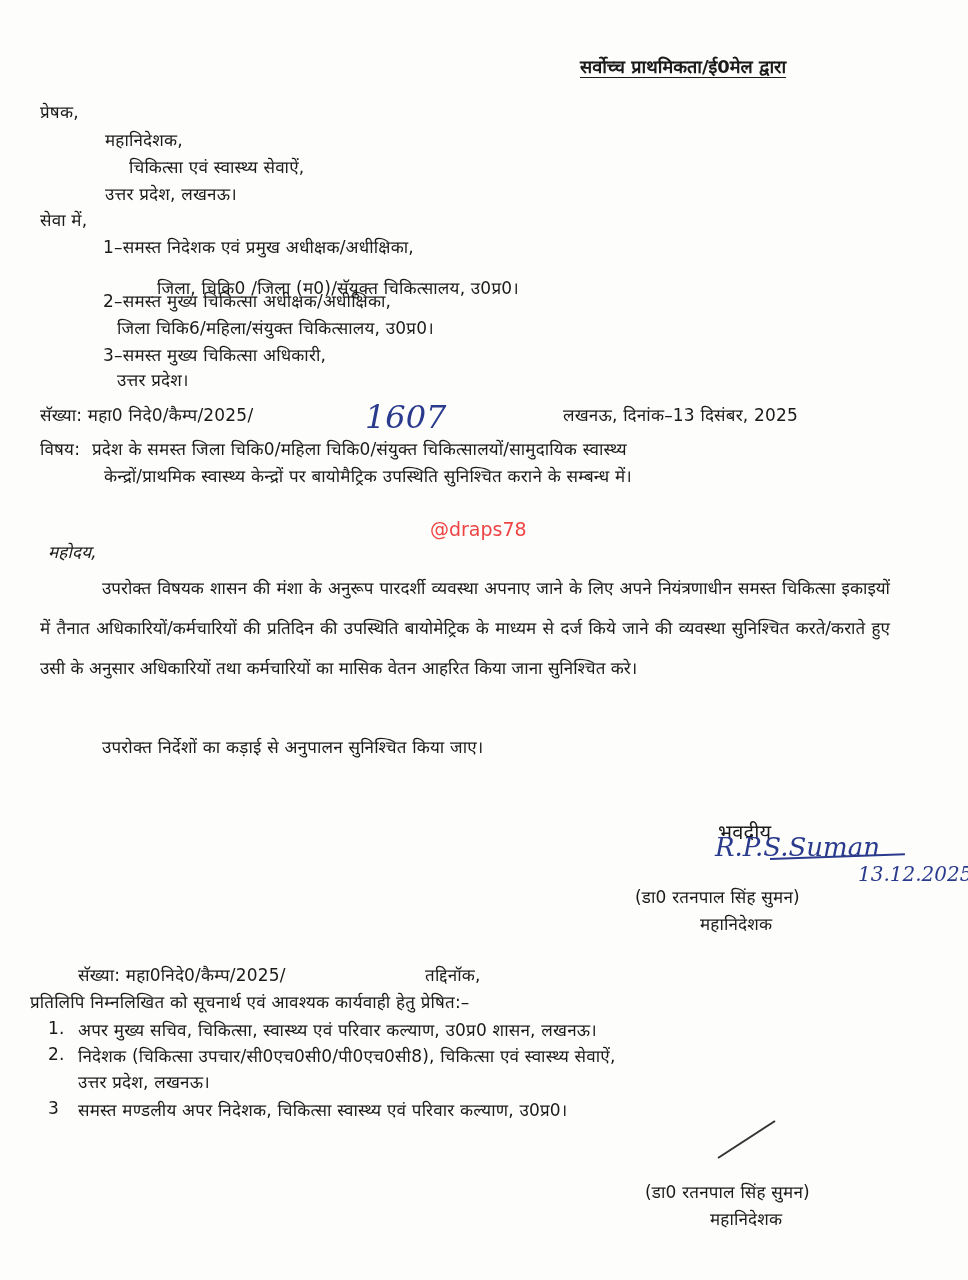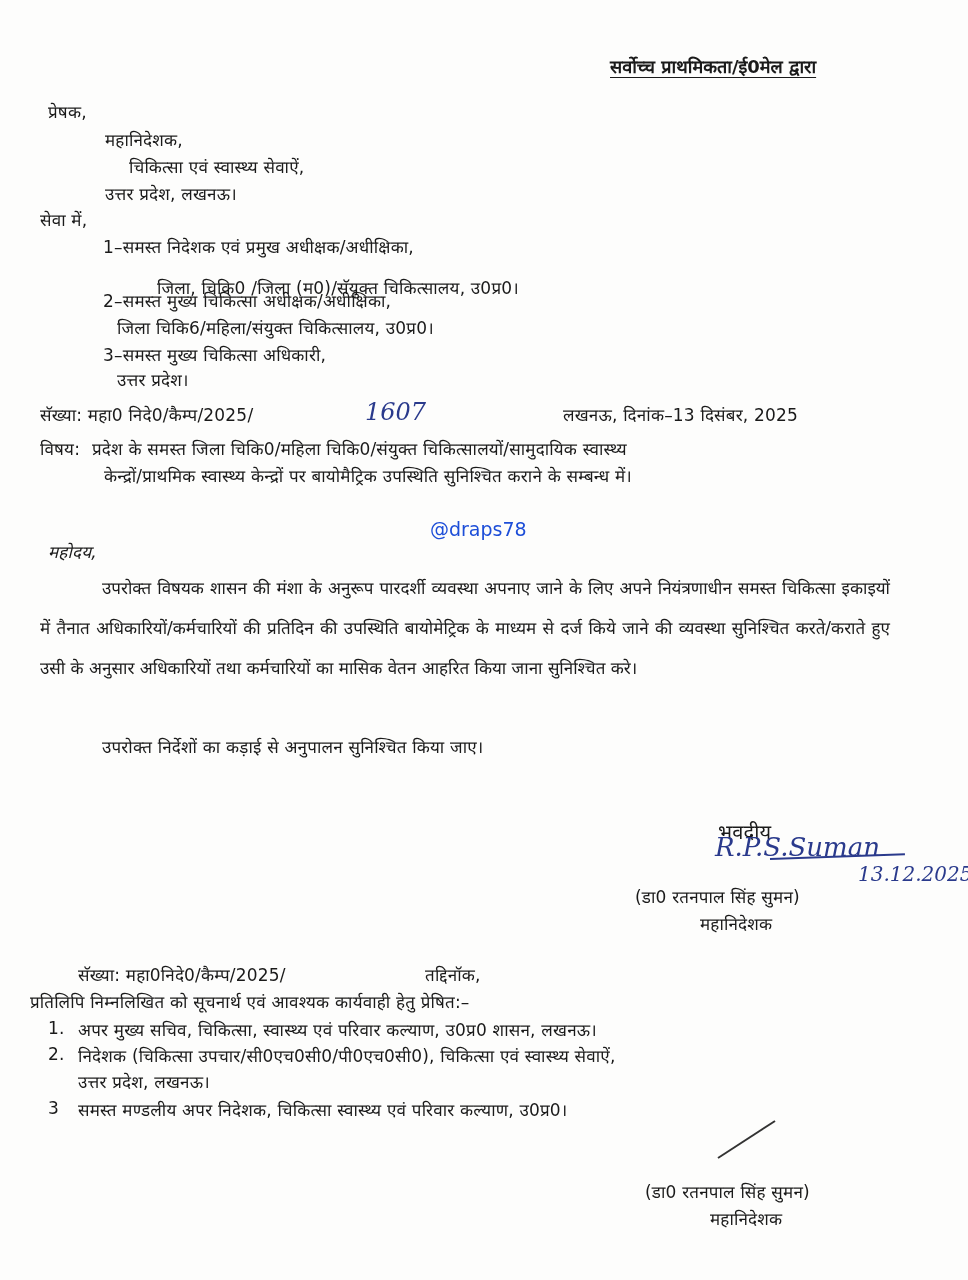--- a/index.html
+++ b/index.html
@@ -2,47 +2,47 @@
 <html><head>
 <meta charset="utf-8">
 <style>
   html, body { margin: 0; padding: 0; }
   body {
     width: 968px; height: 1280px; background: #fdfdfc; position: relative; overflow: hidden;
     font-family: "DejaVu Sans", "Liberation Sans", sans-serif; color: #1a1a1a;
   }
   .abs { position: absolute; white-space: nowrap; }
   .t { font-size: 17px; letter-spacing: 0.2px; }
-  .priority { left: 610px; top: 54px; font-size: 18px; font-weight: bold; text-decoration: underline; text-underline-offset: 4px; }
+  .priority { left: 580px; top: 54px; font-size: 18px; font-weight: bold; text-decoration: underline; text-underline-offset: 4px; }
   .hand { font-family: "DejaVu Serif", serif; font-style: italic; color: #2a3a8c; }
-  .watermark { left: 430px; top: 518px; font-size: 19px; color: #1d4ed8; }
+  .watermark { left: 430px; top: 518px; font-size: 19px; color: #ef4444; }
   .para { left: 40px; width: 850px; font-size: 17px; line-height: 40px; text-align: justify; white-space: normal; }
   .sig-line { position: absolute; border-top: 2px solid #2a3a8c; transform-origin: left center; }
   .slash { position: absolute; border-top: 2px solid #333; transform-origin: left center; }
 </style>
 </head>
 <body>
 
 <div class="abs priority">सर्वोच्च प्राथमिकता/ई0मेल द्वारा</div>
 
-<div class="abs t" style="left:40px;top:100px;margin-left:8px;">प्रेषक,</div>
+<div class="abs t" style="left:40px;top:100px;">प्रेषक,</div>
 <div class="abs t" style="left:105px;top:128px;">महानिदेशक,</div>
 <div class="abs t" style="left:105px;top:155px;margin-left:24px;">चिकित्सा एवं स्वास्थ्य सेवाऐं,</div>
 <div class="abs t" style="left:105px;top:182px;">उत्तर प्रदेश, लखनऊ।</div>
 
 <div class="abs t" style="left:40px;top:208px;">सेवा में,</div>
 <div class="abs t" style="left:103px;top:235px;">1–समस्त निदेशक एवं प्रमुख अधीक्षक/अधीक्षिका,</div>
 <div class="abs t" style="left:117px;top:276px;margin-left:40px;">जिला, चिकि0 /जिला (म0)/सॅयुक्त चिकित्सालय, उ0प्र0।</div>
 <div class="abs t" style="left:103px;top:289px;">2–समस्त मुख्य चिकित्सा अधीक्षक/अधीक्षिका,</div>
 <div class="abs t" style="left:117px;top:316px;">जिला चिकि6/महिला/संयुक्त चिकित्सालय, उ0प्र0।</div>
 <div class="abs t" style="left:103px;top:343px;">3–समस्त मुख्य चिकित्सा अधिकारी,</div>
 <div class="abs t" style="left:117px;top:368px;">उत्तर प्रदेश।</div>
 
 <div class="abs t" style="left:40px;top:403px;">सॅख्या: महा0 निदे0/कैम्प/2025/</div>
-<div class="abs hand" style="left:365px;top:398px;font-size:24px;">1607</div>
+<div class="abs hand" style="left:365px;top:398px;font-size:32px;">1607</div>
 <div class="abs t" style="left:563px;top:403px;">लखनऊ, दिनांक–13 दिसंबर, 2025</div>
 
 <div class="abs t" style="left:40px;top:437px;">विषय:</div>
 <div class="abs t" style="left:92px;top:437px;">प्रदेश के समस्त जिला चिकि0/महिला चिकि0/संयुक्त चिकित्सालयों/सामुदायिक स्वास्थ्य</div>
 <div class="abs t" style="left:104px;top:464px;">केन्द्रों/प्राथमिक स्वास्थ्य केन्द्रों पर बायोमैट्रिक उपस्थिति सुनिश्चित कराने के सम्बन्ध में।</div>
 
 <div class="abs watermark">@draps78</div>
 
 <div class="abs t" style="left:48px;top:540px;font-style:italic;">महोदय,</div>
 
@@ -57,21 +57,21 @@
 <div class="abs t" style="left:700px;top:912px;">महानिदेशक</div>
 
 <div class="abs t" style="left:30px;top:963px;margin-left:48px;">सॅख्या:  महा0निदे0/कैम्प/2025/</div>
 <div class="abs t" style="left:425px;top:963px;">तद्दिनॉक,</div>
 <div class="abs t" style="left:30px;top:990px;">प्रतिलिपि निम्नलिखित को सूचनार्थ एवं आवश्यक कार्यवाही हेतु प्रेषित:–</div>
 
 <div class="abs t" style="left:48px;top:1018px;">1.</div>
 <div class="abs t" style="left:78px;top:1018px;">अपर मुख्य सचिव, चिकित्सा, स्वास्थ्य एवं परिवार कल्याण, उ0प्र0 शासन, लखनऊ।</div>
 
 <div class="abs t" style="left:48px;top:1044px;">2.</div>
-<div class="abs t" style="left:78px;top:1044px;">निदेशक (चिकित्सा उपचार/सी0एच0सी0/पी0एच0सी0), चिकित्सा एवं स्वास्थ्य सेवाऐं,</div>
+<div class="abs t" style="left:78px;top:1044px;">निदेशक (चिकित्सा उपचार/सी0एच0सी0/पी0एच0सी8), चिकित्सा एवं स्वास्थ्य सेवाऐं,</div>
 <div class="abs t" style="left:78px;top:1070px;">उत्तर प्रदेश, लखनऊ।</div>
 
 <div class="abs t" style="left:48px;top:1098px;">3</div>
 <div class="abs t" style="left:78px;top:1098px;">समस्त मण्डलीय अपर निदेशक, चिकित्सा स्वास्थ्य एवं परिवार कल्याण, उ0प्र0।</div>
 
 <div class="slash" style="left:718px;top:1157px;width:68px;transform:rotate(-33deg);"></div>
 
 <div class="abs t" style="left:645px;top:1180px;">(डा0 रतनपाल सिंह सुमन)</div>
 <div class="abs t" style="left:710px;top:1207px;">महानिदेशक</div>
 

